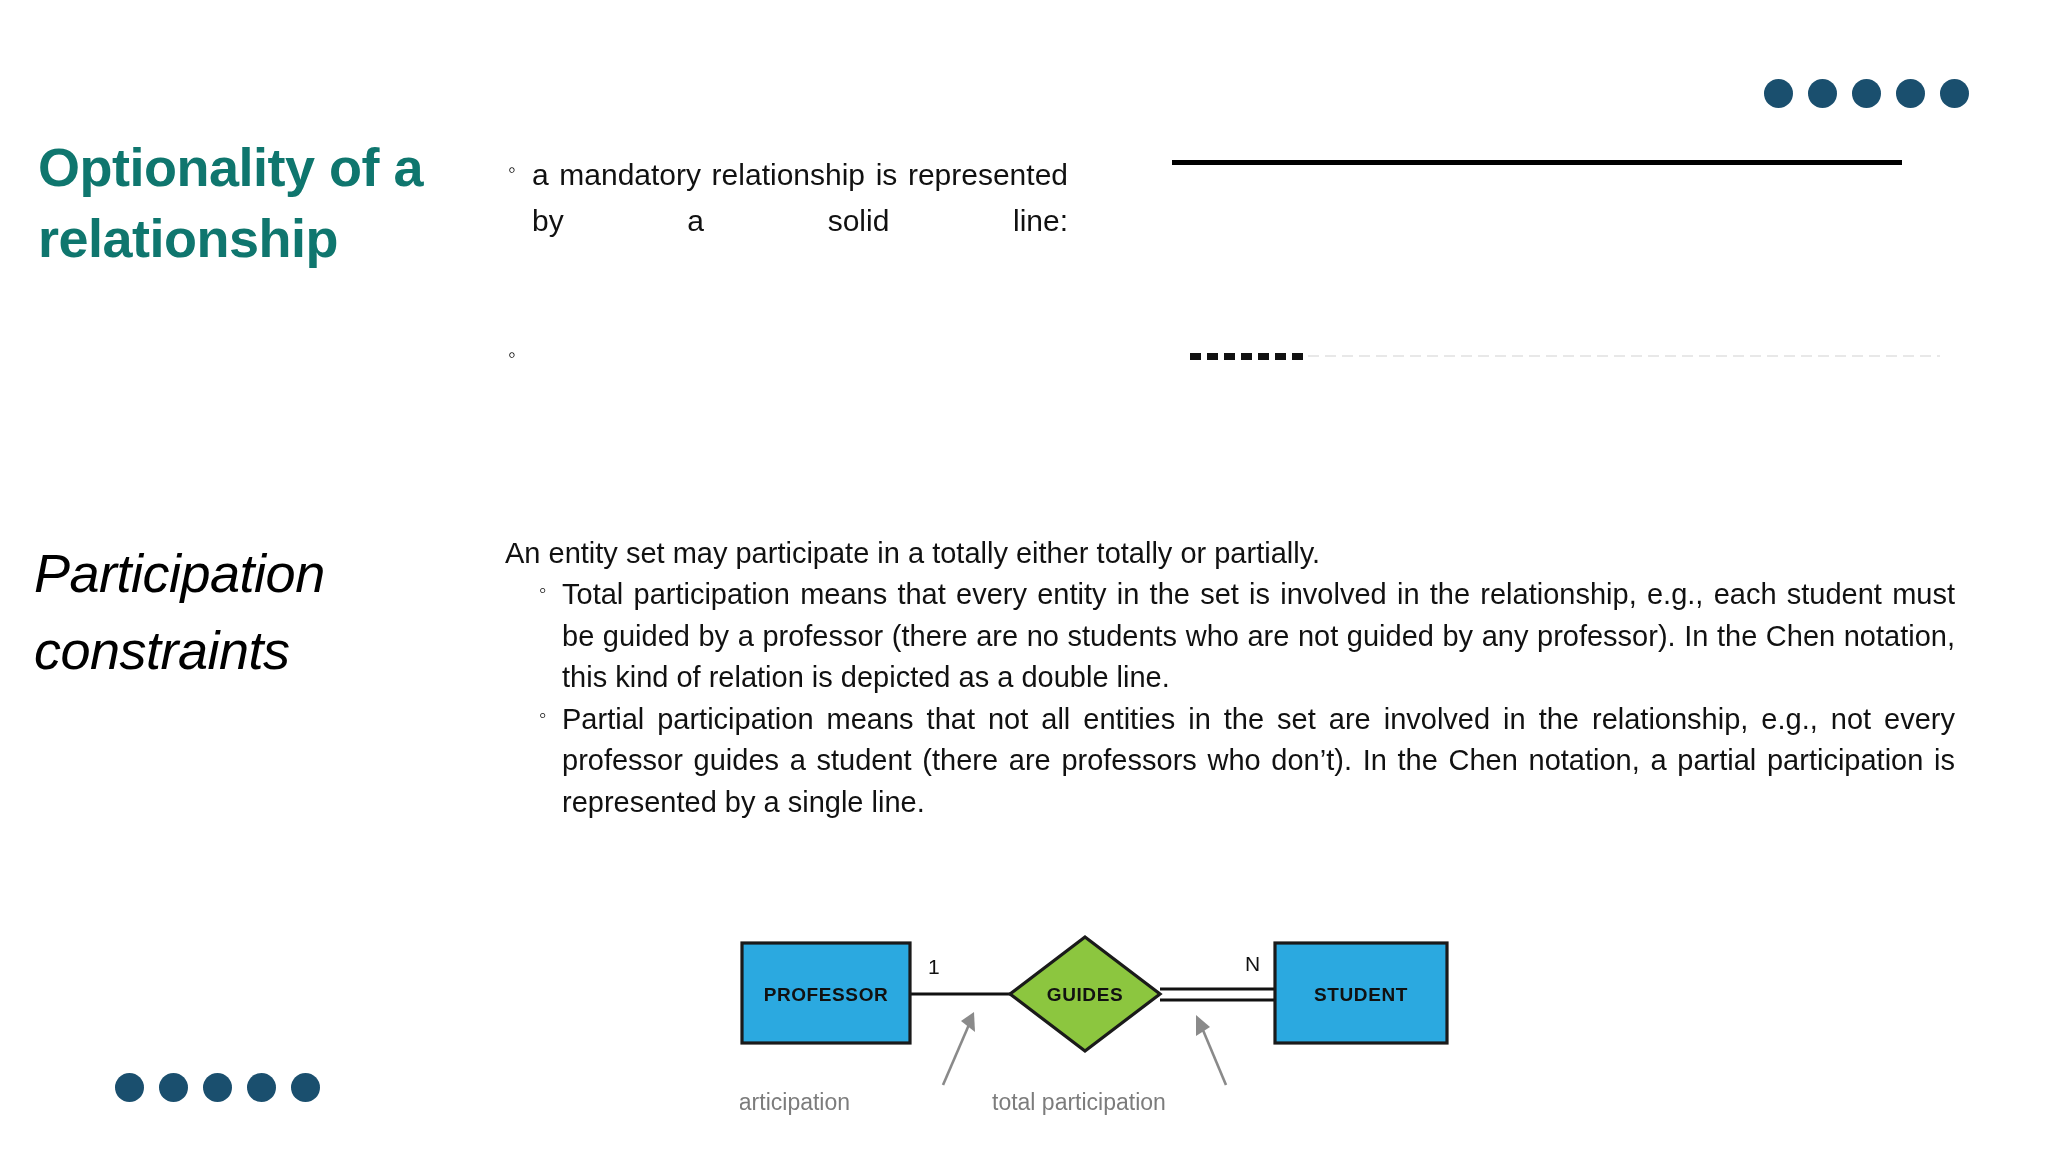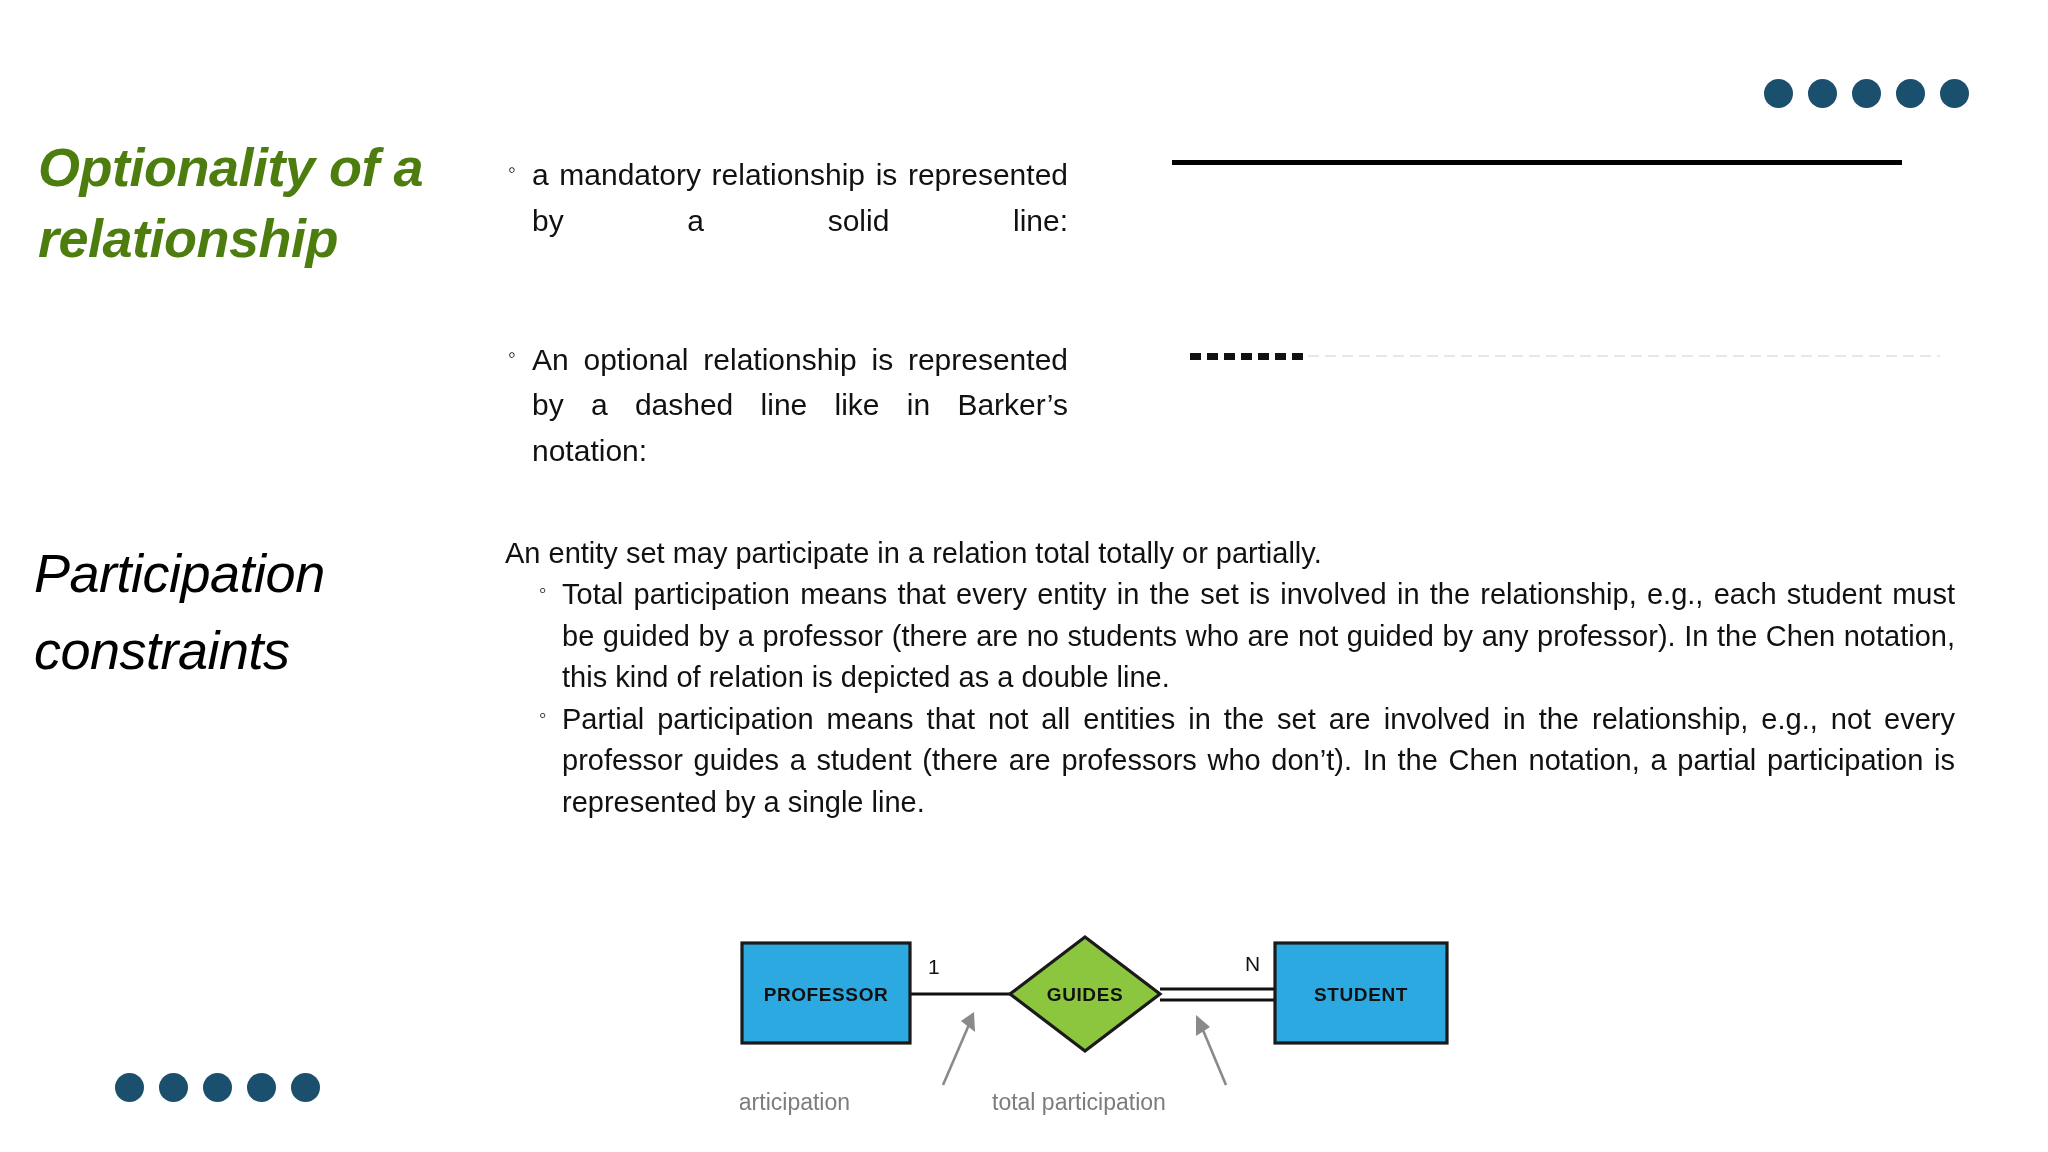--- a/index.html
+++ b/index.html
@@ -33,23 +33,22 @@
 
   
   #section-optionality-title {
     position: absolute;
     left: 38px;
     top: 132px;
     width: 440px;
     font-size: 54px;
     line-height: 1.32;
     font-weight: bold;
-    font-style: italic;
     letter-spacing: -0.5px;
-    color: #4d7c0f;
+    color: #0f766e;
   }
 
   #section-optionality-bullets {
     position: absolute;
     left: 508px;
     top: 152px;
     width: 560px;
   }
   .bullet-item {
     position: relative;
@@ -234,36 +233,35 @@
 
 <div id="section-optionality-bullets">
 
   <div class="bullet-item" id="bullet-mandatory">
     <span class="bullet-marker">◦</span>
     <span class="bullet-text">a mandatory relationship is represented by a solid line:</span>
   </div>
 
   <div class="bullet-item" id="bullet-optional">
     <span class="bullet-marker">◦</span>
-    <span class="bullet-text">An optional relationship is represented by a dashed line like in Barker’s notation:</span>
   </div>
 
 </div>
 
 <div id="solid-line-sample"></div>
 
 <div id="dashed-line-sample">
   <span class="dash-dark"></span>
   <span class="dash-faint"></span>
 </div>
 
 <div id="section-participation-title">Participation constraints</div>
 
 <div id="section-participation-body">
-  <div id="participation-intro">An entity set may participate in a relation total totally or partially.</div>
+  <div id="participation-intro">An entity set may participate in a totally either totally or partially.</div>
 
   <div class="sub-bullet">
     <span class="bullet-marker">◦</span>
     <span>Total participation means that every entity in the set is involved in the relationship, e.g., each student must be guided by a professor (there are no students who are not guided by any professor). In the Chen notation, this kind of relation is depicted as a double line.</span>
   </div>
 
   <div class="sub-bullet">
     <span class="bullet-marker">◦</span>
     <span>Partial participation means that not all entities in the set are involved in the relationship, e.g., not every professor guides a student (there are professors who don’t). In the Chen notation, a partial participation is represented by a single line.</span>
   </div>

